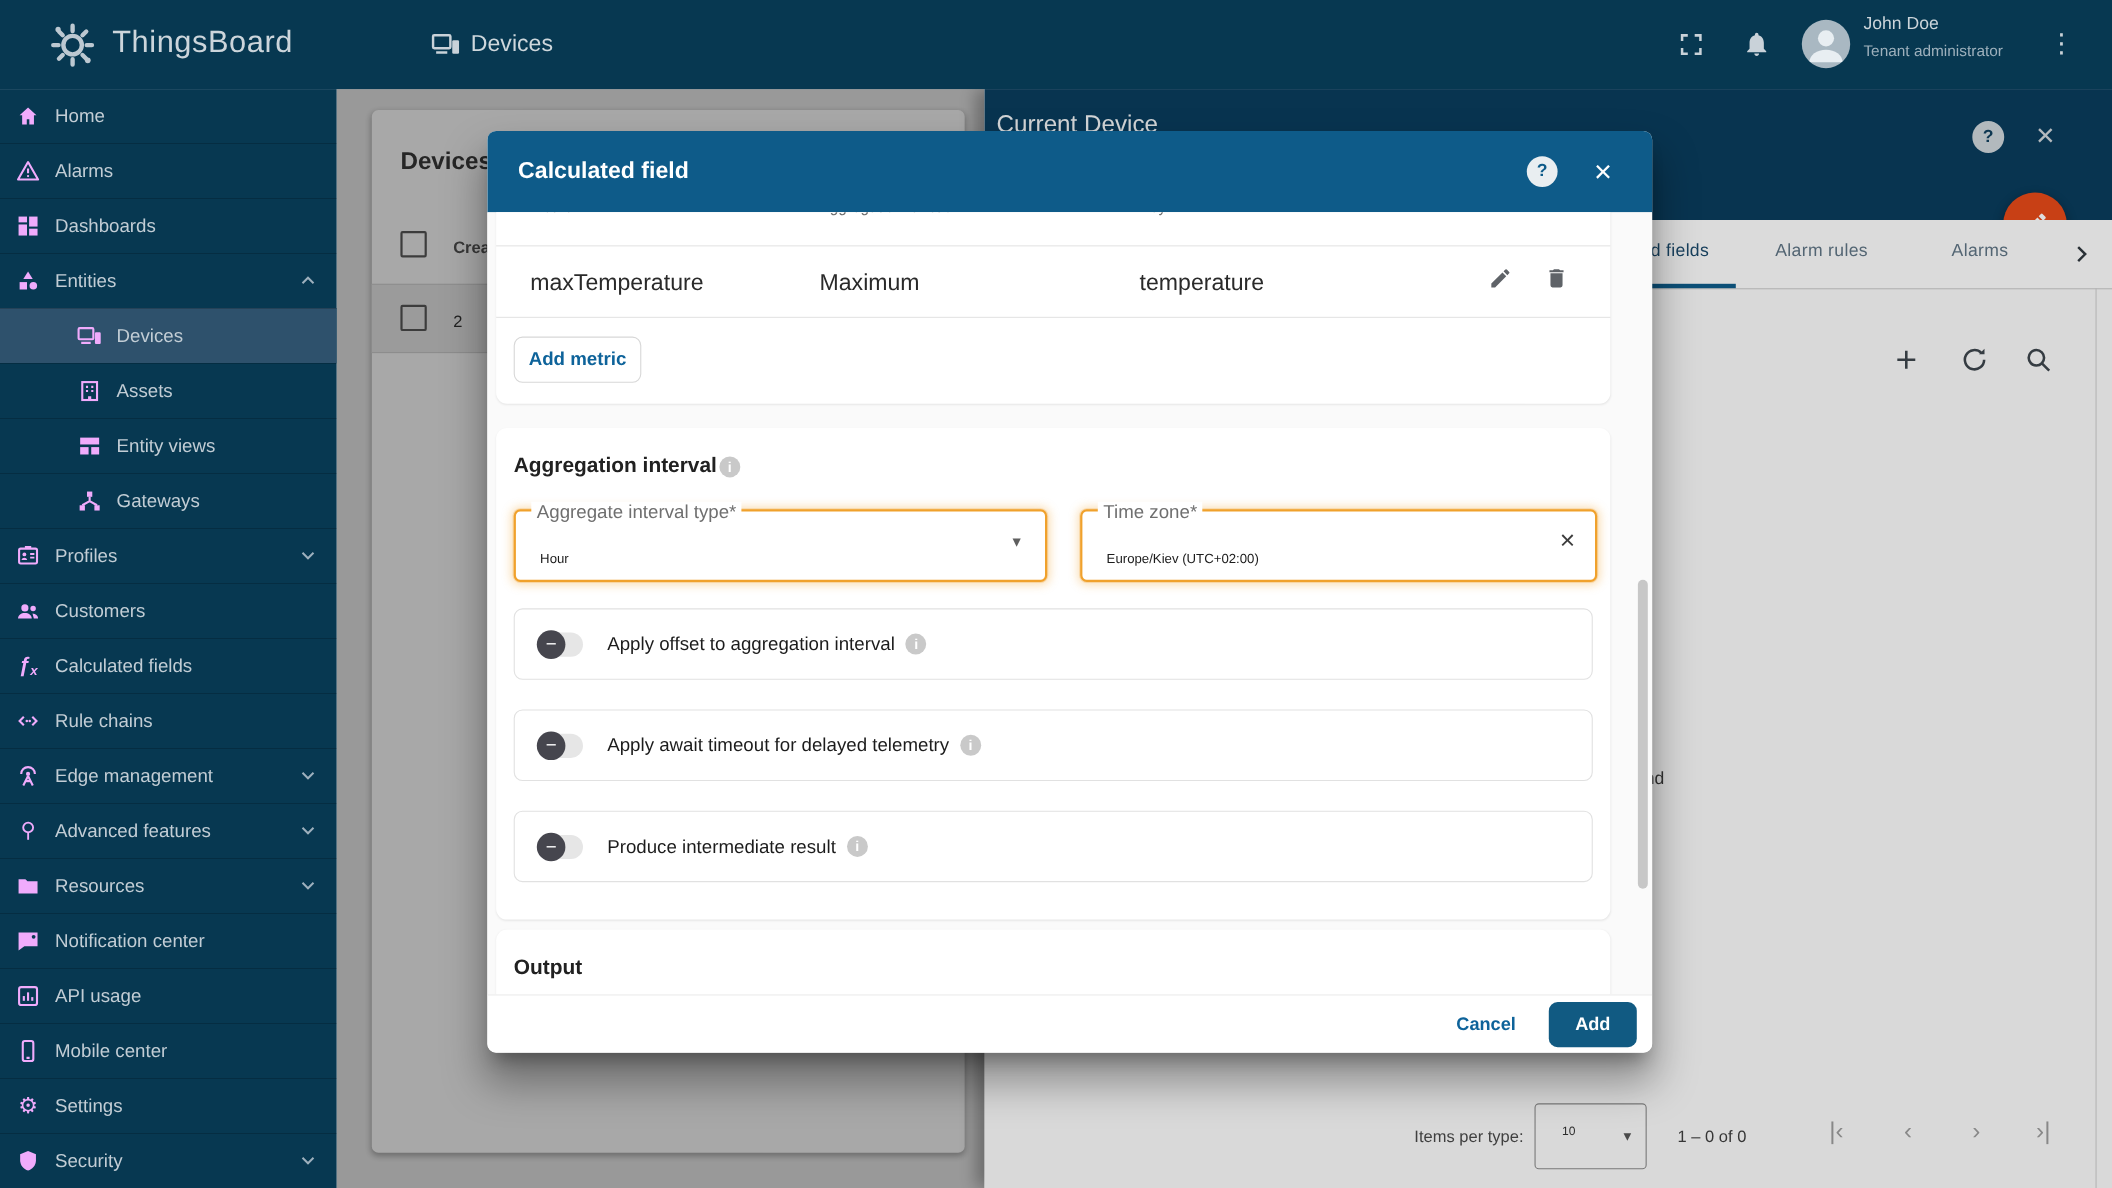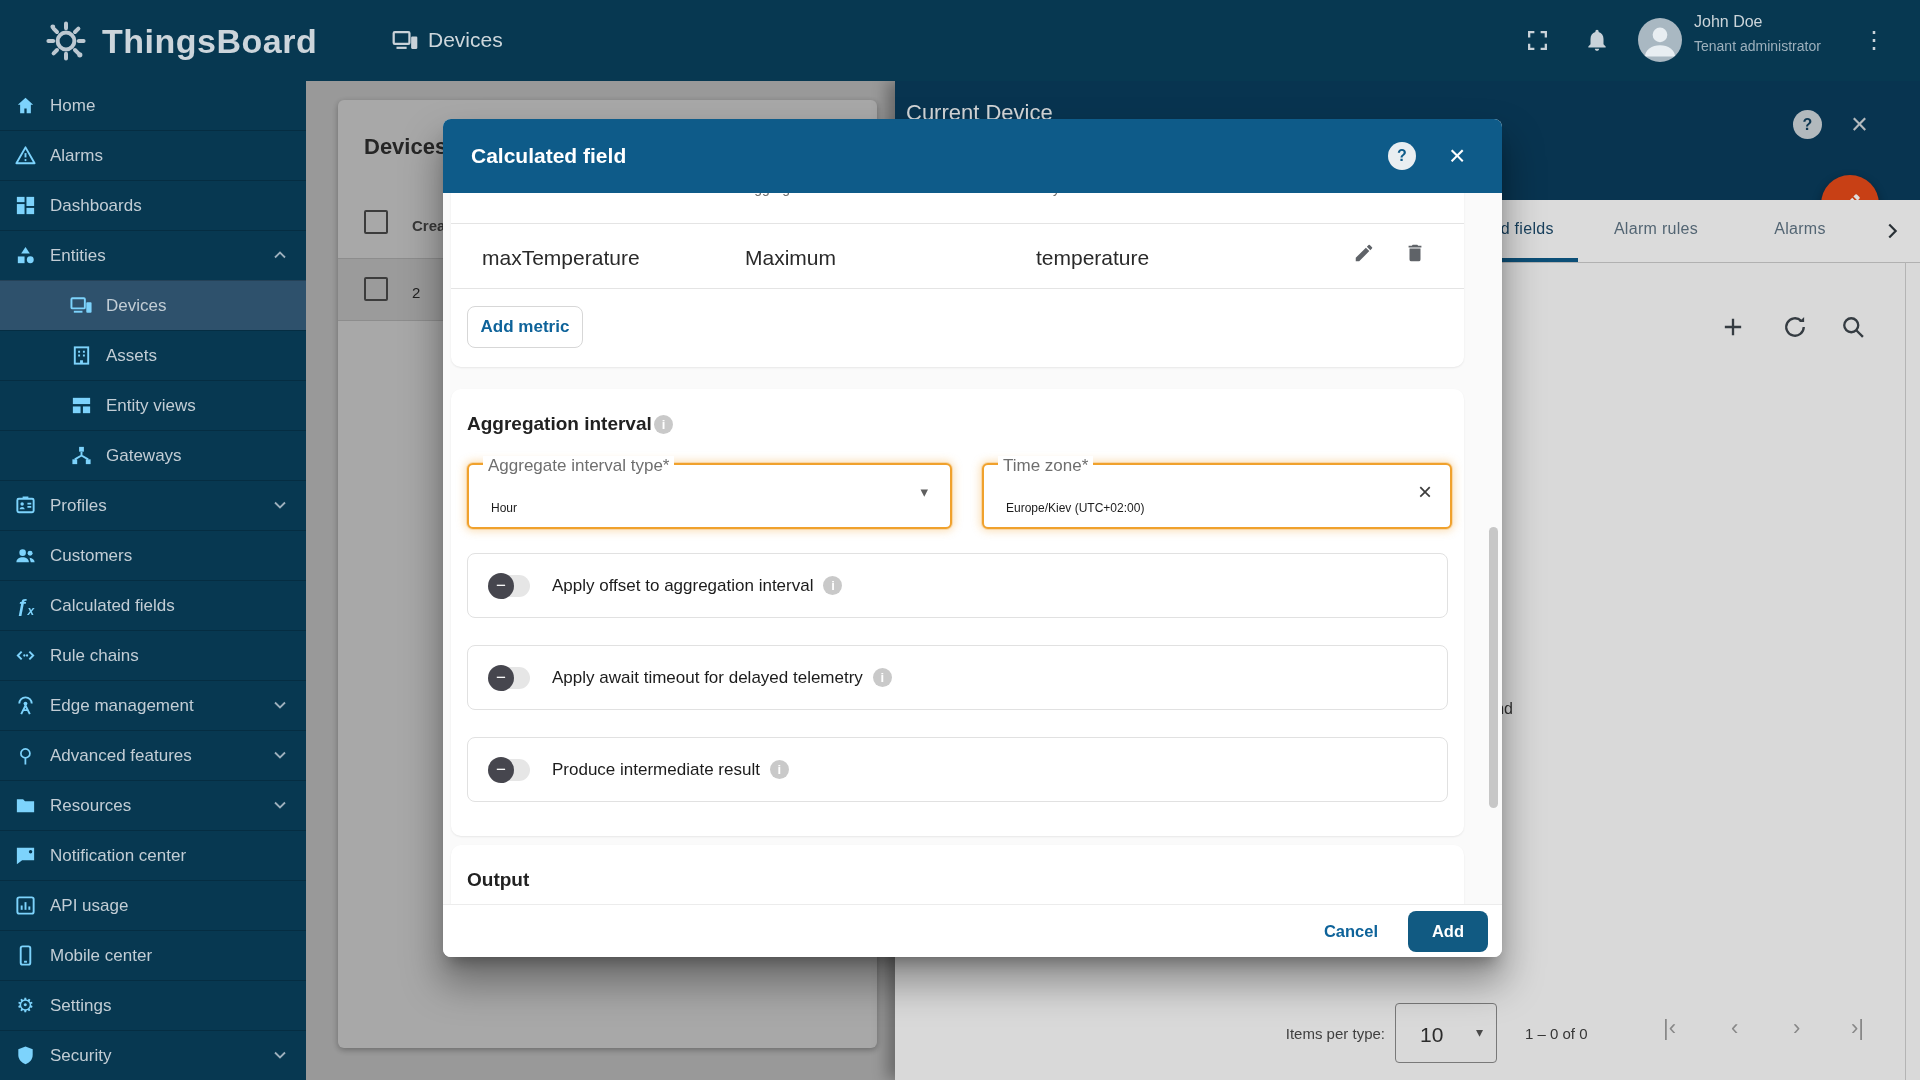--- a/index.html
+++ b/index.html
@@ -2,35 +2,35 @@
 <html><head>
 <meta charset="utf-8">
 <style>
   html,body{margin:0;padding:0;background:#222;}
   .stage{position:relative;width:1920px;height:1080px;overflow:hidden;
          font-family:"Liberation Sans","DejaVu Sans",sans-serif;background:#e9e9e9;}
   .abs{position:absolute;}
   svg{display:block;}
   
   .appbar{position:absolute;left:0;top:0;width:1920px;height:81px;background:#073851;z-index:6;}
-  .app-title{position:absolute;left:102px;top:22px;font-size:34px;font-weight:700;color:#ccd5db;letter-spacing:.5px;}
+  .app-title{position:absolute;left:102px;top:22px;font-size:28px;font-weight:400;color:#ccd5db;letter-spacing:.5px;}
   .page-title{position:absolute;left:428px;top:28px;font-size:21px;font-weight:500;color:#ced7dc;}
   .hdr-ico{color:#c9d2d9;}
   .avatar{position:absolute;left:1638px;top:18px;width:44px;height:44px;border-radius:50%;background:#a9b8c2;overflow:hidden;}
   .uname{position:absolute;left:1694px;top:13px;font-size:16px;color:#ccd5da;}
   .urole{position:absolute;left:1694px;top:38px;font-size:14px;color:#9db0bc;}
   .kebab{position:absolute;left:1862px;top:26px;font-size:24px;color:#c9d2d8;line-height:28px;}
   
   .sidebar{position:absolute;left:0;top:81px;width:306px;height:999px;background:#073851;z-index:6;}
   .nav-item{position:relative;height:49px;display:flex;align-items:center;padding-left:14px;
             border-top:1px solid rgba(0,0,0,.18);color:#c2cdd5;cursor:pointer;}
   .nav-item:first-child{border-top:none;}
   .nav-item.sub{padding-left:70px;}
   .nav-item.selected{background:#2e516c;}
-  .nico{width:23px;height:23px;color:#7dd3fc;flex:0 0 auto;}
+  .nico{width:23px;height:23px;color:#f0abfc;flex:0 0 auto;}
   .nlabel{margin-left:13px;font-size:17px;font-weight:500;white-space:nowrap;}
   .chev{position:absolute;right:16px;top:14px;width:20px;height:20px;color:#9db0bd;}
   .chev.up svg{transform:rotate(180deg);}
   
   .dev-card{position:absolute;left:338px;top:100px;width:539px;height:948px;background:#fff;border-radius:6px;z-index:1;
             box-shadow:0 2px 6px rgba(0,0,0,.3);}
   .dev-title{position:absolute;left:26px;top:34px;font-size:22px;font-weight:600;color:#3a3a3a;}
   .cb{position:absolute;width:20px;height:20px;border:2px solid #5c5c5c;border-radius:2px;background:transparent;}
   .dev-row2{position:absolute;left:0;top:158px;width:539px;height:61px;background:#ececec;
             border-top:1px solid #d7d7d7;border-bottom:1px solid #d7d7d7;}
@@ -403,21 +403,21 @@
     <div class="tool-ico" style="left:944px;">
       <svg width="28" height="28" viewBox="0 0 24 24" fill="none" stroke="currentColor" stroke-width="2">
           <circle cx="10.5" cy="10.5" r="6"></circle>
           <path d="M15 15l5.5 5.5"></path>
         </svg>
     </div>
     <div class="empty-d">No calculated fields found</div>
 
     <div class="pg-label">Items per type:</div>
     <div class="pg-select">
-      <span class="abs" style="left:24px;top:19px;font-size:21px;color:#333;">10</span>
+      <span class="abs" style="left:24px;top:19px;font-size:11px;color:#333;">10</span>
       <span class="abs" style="right:13px;top:20px;font-size:14px;color:#555;">▾</span>
     </div>
     <div class="pg-range">1 – 0 of 0</div>
     <div class="pg-ico" style="left:768px;">|‹</div>
     <div class="pg-ico" style="left:836px;">‹</div>
     <div class="pg-ico" style="left:898px;">›</div>
     <div class="pg-ico" style="left:956px;">›|</div>
     <div class="drawer-rborder"></div>
   </div>
   <div class="scrim-drawer"></div>

